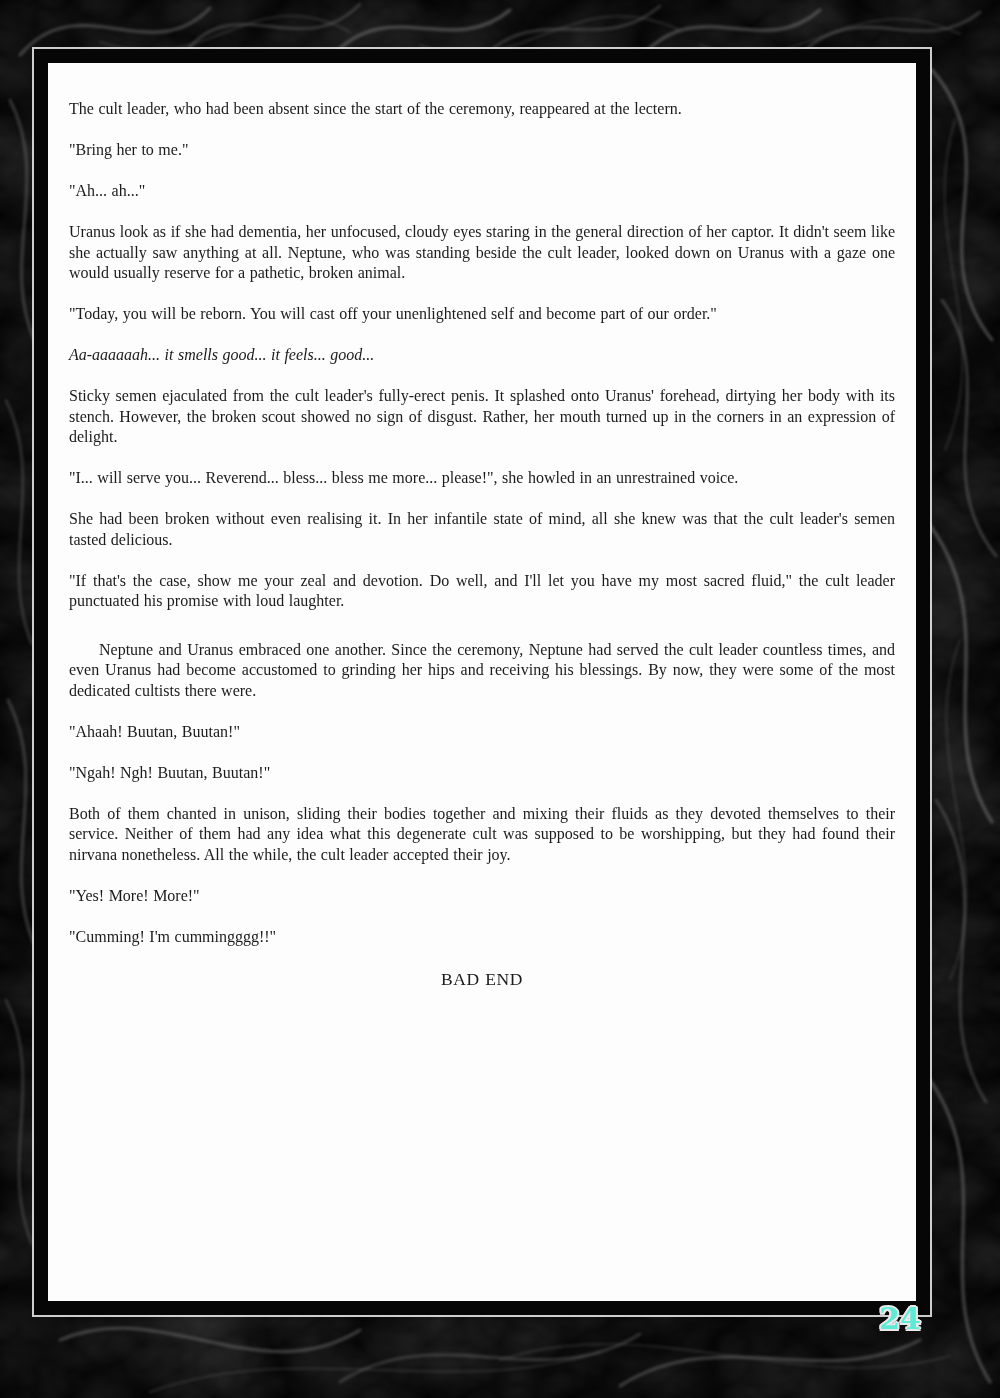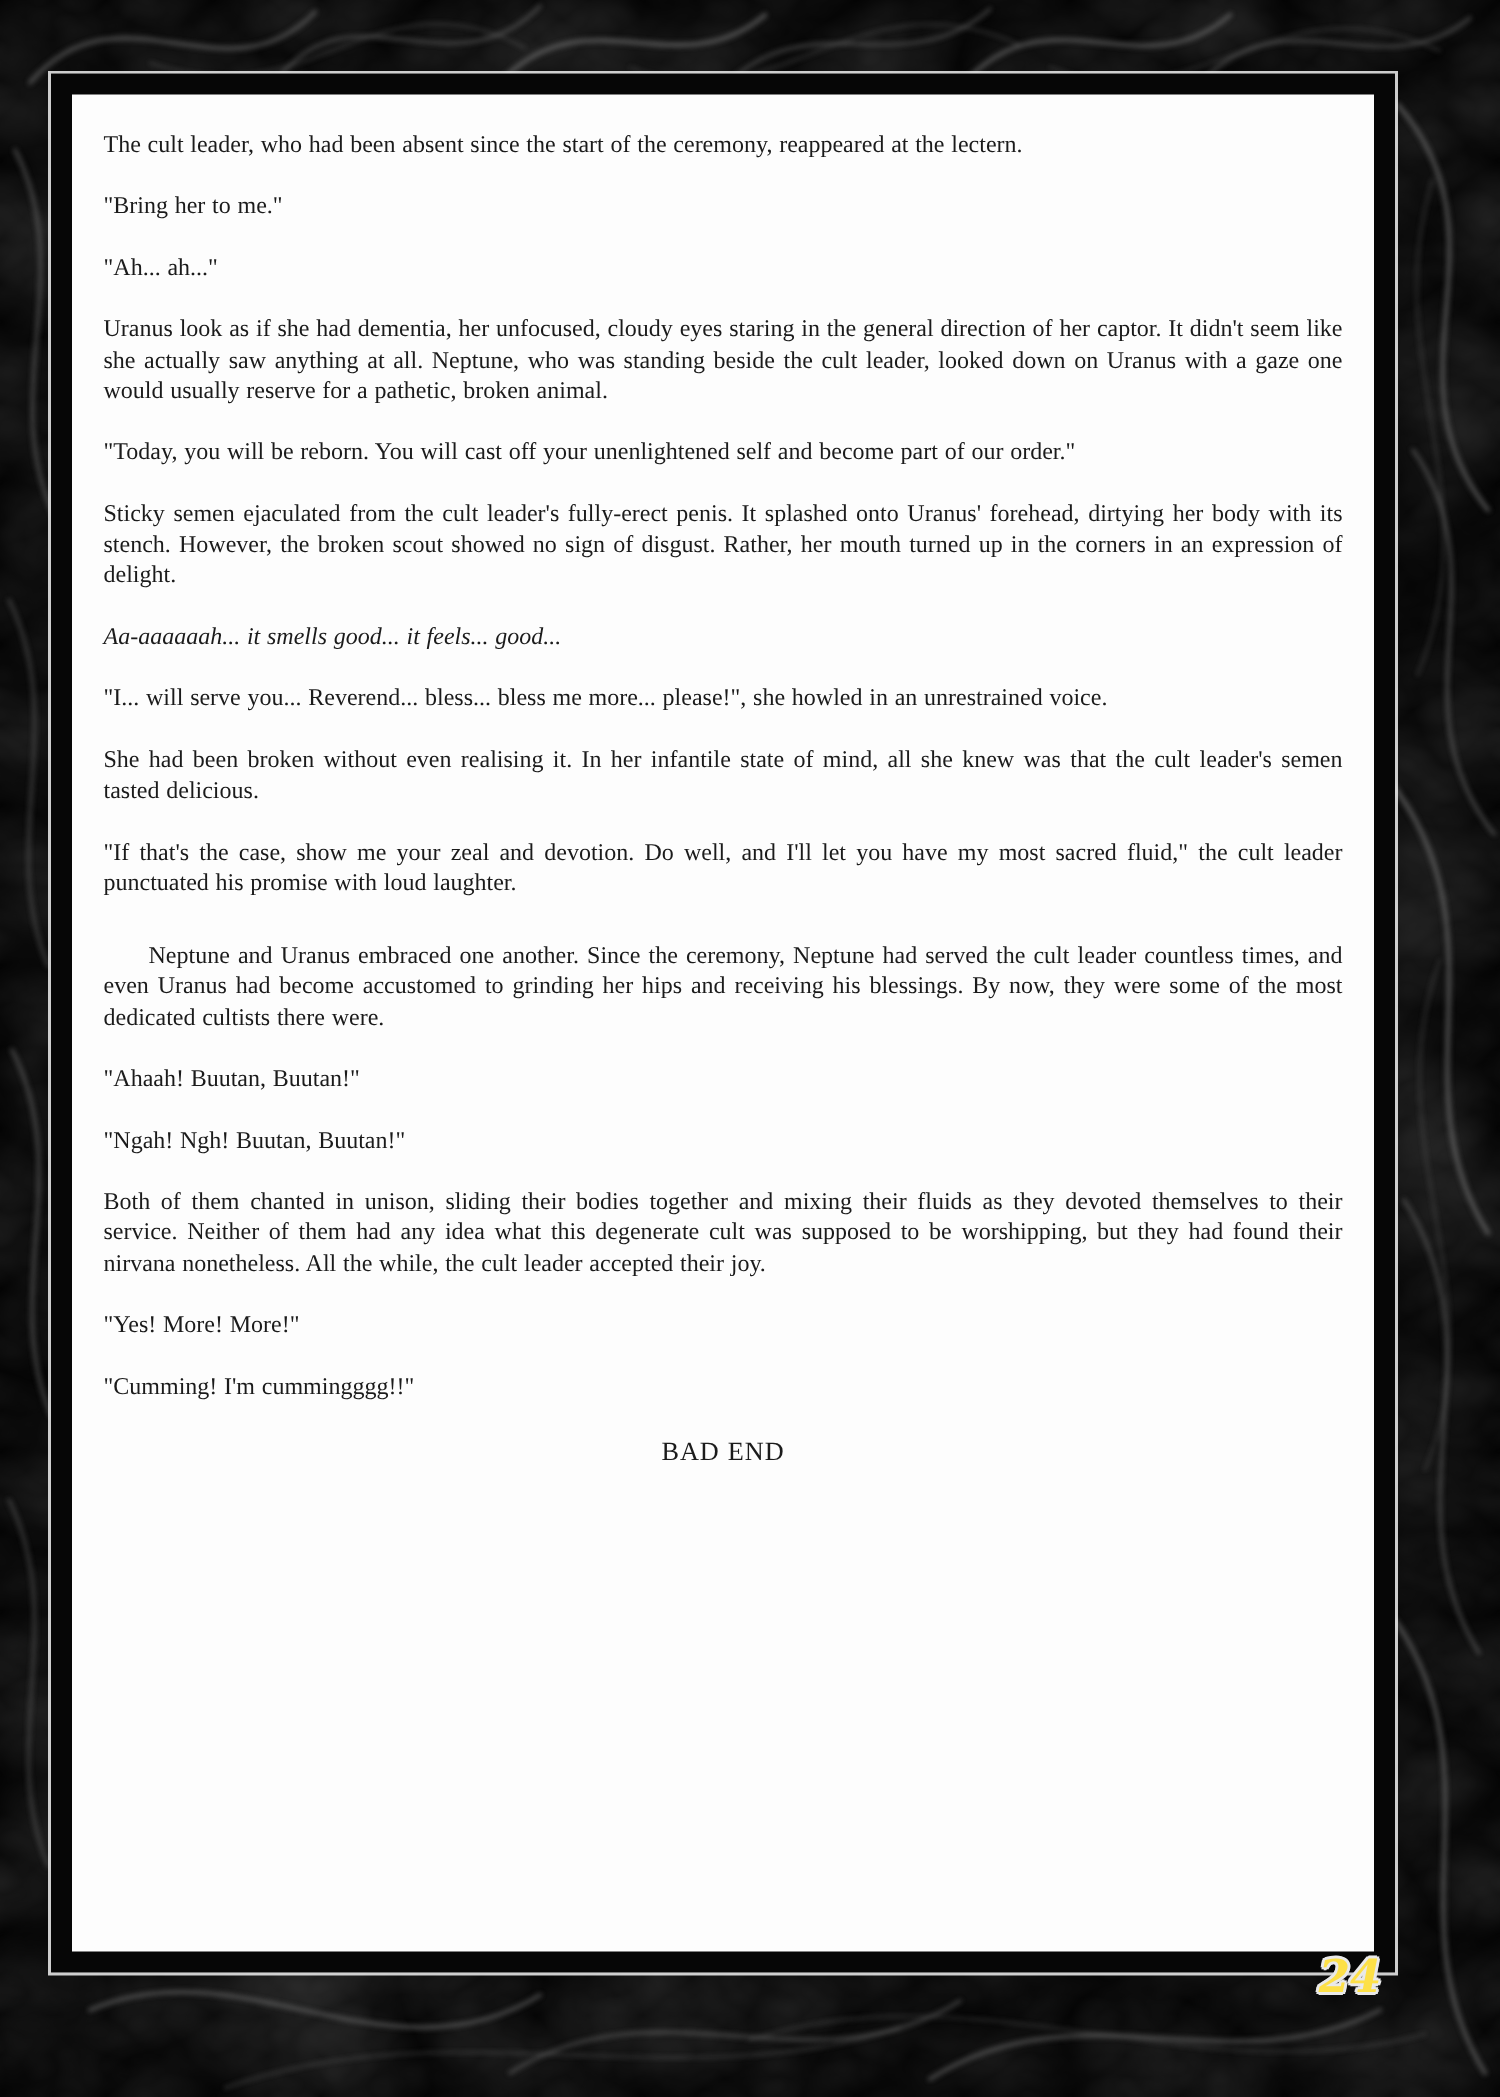--- a/index.html
+++ b/index.html
@@ -26,21 +26,21 @@
     top: 49px;
     width: 868px;
     height: 1238px;
     background: #fdfdfd;
     border: 14px solid #060606;
     box-sizing: content-box;
     box-shadow: 0 0 0 2px rgba(240,240,240,0.85);
     z-index: 1;
   }
   .page-content {
-    padding: 24px 21px 0 21px;
+    padding: 36px 21px 0 21px;
     width: 826px;
     box-sizing: content-box;
   }
   .para {
     margin: 0 0 20.5px 0;
     font-size: 16px;
     line-height: 20.5px;
     color: #1b1b1b;
     text-align: justify;
     word-spacing: 0.5px;
@@ -70,27 +70,26 @@
     position: absolute;
     left: 868px;
     top: 1301px;
     width: 64px;
     text-align: center;
     z-index: 2;
     font-family: "DejaVu Serif", serif;
     font-weight: bold;
     font-size: 30px;
     line-height: 36px;
-    color: #fde047;
+    color: #5eead4;
     text-shadow:
       -2px 0 0 #e9e9e9, 2px 0 0 #e9e9e9,
       0 -2px 0 #e9e9e9, 0 2px 0 #e9e9e9,
       -1.5px -1.5px 0 #e9e9e9, 1.5px -1.5px 0 #e9e9e9,
       -1.5px 1.5px 0 #e9e9e9, 1.5px 1.5px 0 #e9e9e9;
-    font-style: italic;
   }
 </style>
 </head>
 <body>
 
 <svg class="bg-texture" width="1000" height="1398" viewBox="0 0 1000 1398" aria-hidden="true">
   <defs>
     <filter id="smokefx" x="0%" y="0%" width="100%" height="100%">
       <feTurbulence type="turbulence" baseFrequency="0.0065 0.009" numOctaves="4" seed="13" stitchTiles="stitch"></feTurbulence>
       <feColorMatrix type="saturate" values="0"></feColorMatrix>
@@ -138,22 +137,22 @@
 </svg>
 
 <div class="page-frame">
   <div class="page-content">
 
   <p class="para body">The cult leader, who had been absent since the start of the ceremony, reappeared at the lectern.</p>
       <p class="para body">"Bring her to me."</p>
       <p class="para body">"Ah... ah..."</p>
       <p class="para body">Uranus look as if she had dementia, her unfocused, cloudy eyes staring in the general direction of her captor. It didn't seem like she actually saw anything at all. Neptune, who was standing beside the cult leader, looked down on Uranus with a gaze one would usually reserve for a pathetic, broken animal.</p>
       <p class="para body">"Today, you will be reborn. You will cast off your unenlightened self and become part of our order."</p>
+      <p class="para italic">Aa-aaaaaah... it smells good... it feels... good...</p>
       <p class="para body">Sticky semen ejaculated from the cult leader's fully-erect penis. It splashed onto Uranus' forehead, dirtying her body with its stench. However, the broken scout showed no sign of disgust. Rather, her mouth turned up in the corners in an expression of delight.</p>
-      <p class="para italic">Aa-aaaaaah... it smells good... it feels... good...</p>
       <p class="para body">"I... will serve you... Reverend... bless... bless me more... please!", she howled in an unrestrained voice.</p>
       <p class="para body">She had been broken without even realising it. In her infantile state of mind, all she knew was that the cult leader's semen tasted delicious.</p>
       <p class="para body">"If that's the case, show me your zeal and devotion. Do well, and I'll let you have my most sacred fluid," the cult leader punctuated his promise with loud laughter.</p>
       <p class="para body-indent">Neptune and Uranus embraced one another. Since the ceremony, Neptune had served the cult leader countless times, and even Uranus had become accustomed to grinding her hips and receiving his blessings. By now, they were some of the most dedicated cultists there were.</p>
       <p class="para body">"Ahaah! Buutan, Buutan!"</p>
       <p class="para body">"Ngah! Ngh! Buutan, Buutan!"</p>
       <p class="para body">Both of them chanted in unison, sliding their bodies together and mixing their fluids as they devoted themselves to their service. Neither of them had any idea what this degenerate cult was supposed to be worshipping, but they had found their nirvana nonetheless. All the while, the cult leader accepted their joy.</p>
       <p class="para body">"Yes! More! More!"</p>
       <p class="para body">"Cumming! I'm cummingggg!!"</p>
       <p class="para ending">BAD END</p>

